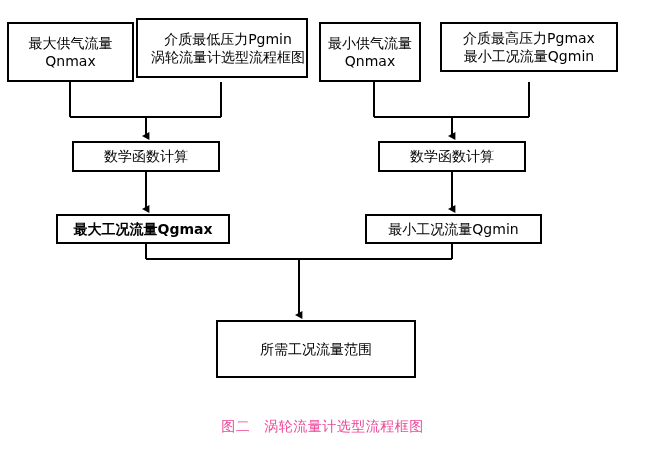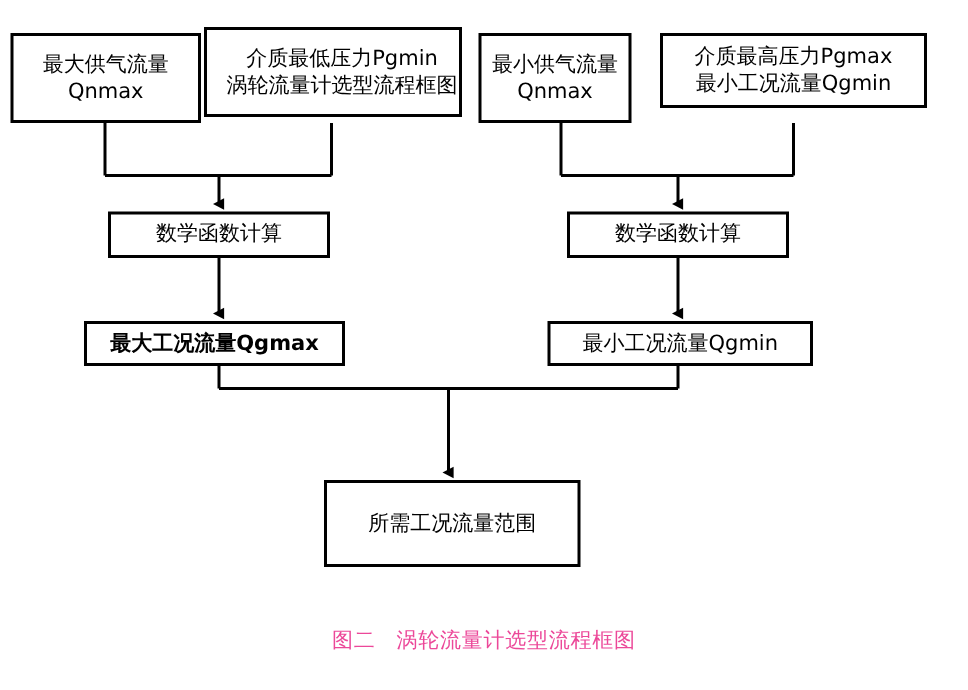--- a/index.html
+++ b/index.html
@@ -130,21 +130,21 @@
   </div>
 
   <div class="node-box" style="left:56px; top:214px; width:174px; height:30px;font-weight:bold;">
     <span class="node-line">最大工况流量Qgmax</span>
   </div>
 
   <div class="node-box" style="left:365px; top:214px; width:177px; height:30px;">
     <span class="node-line">最小工况流量Qgmin</span>
   </div>
 
-  <div class="node-box" style="left:216px; top:320px; width:171px; height:58px;">
+  <div class="node-box" style="left:216px; top:320px; width:200px; height:58px;">
     <span class="node-line">所需工况流量范围</span>
   </div>
 
   <div class="caption">
     <span>图二</span><span class="caption-gap"></span><span>涡轮流量计选型流程框图</span>
   </div>
 
 </div>
 
 </body></html>

